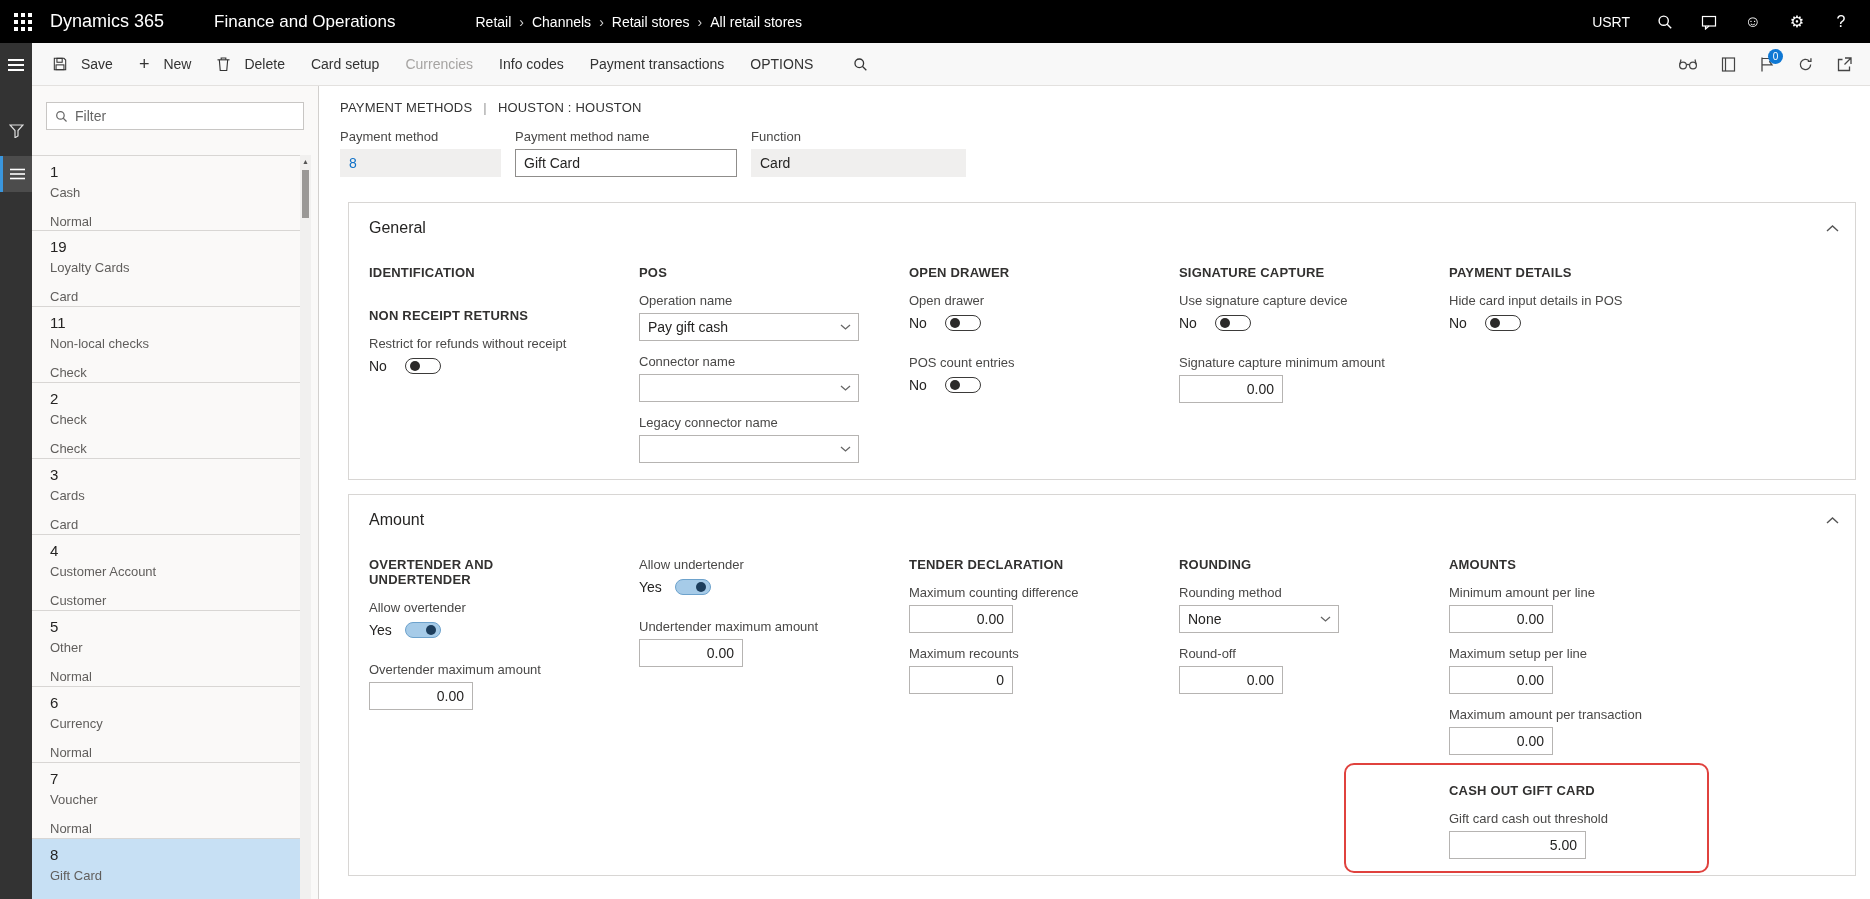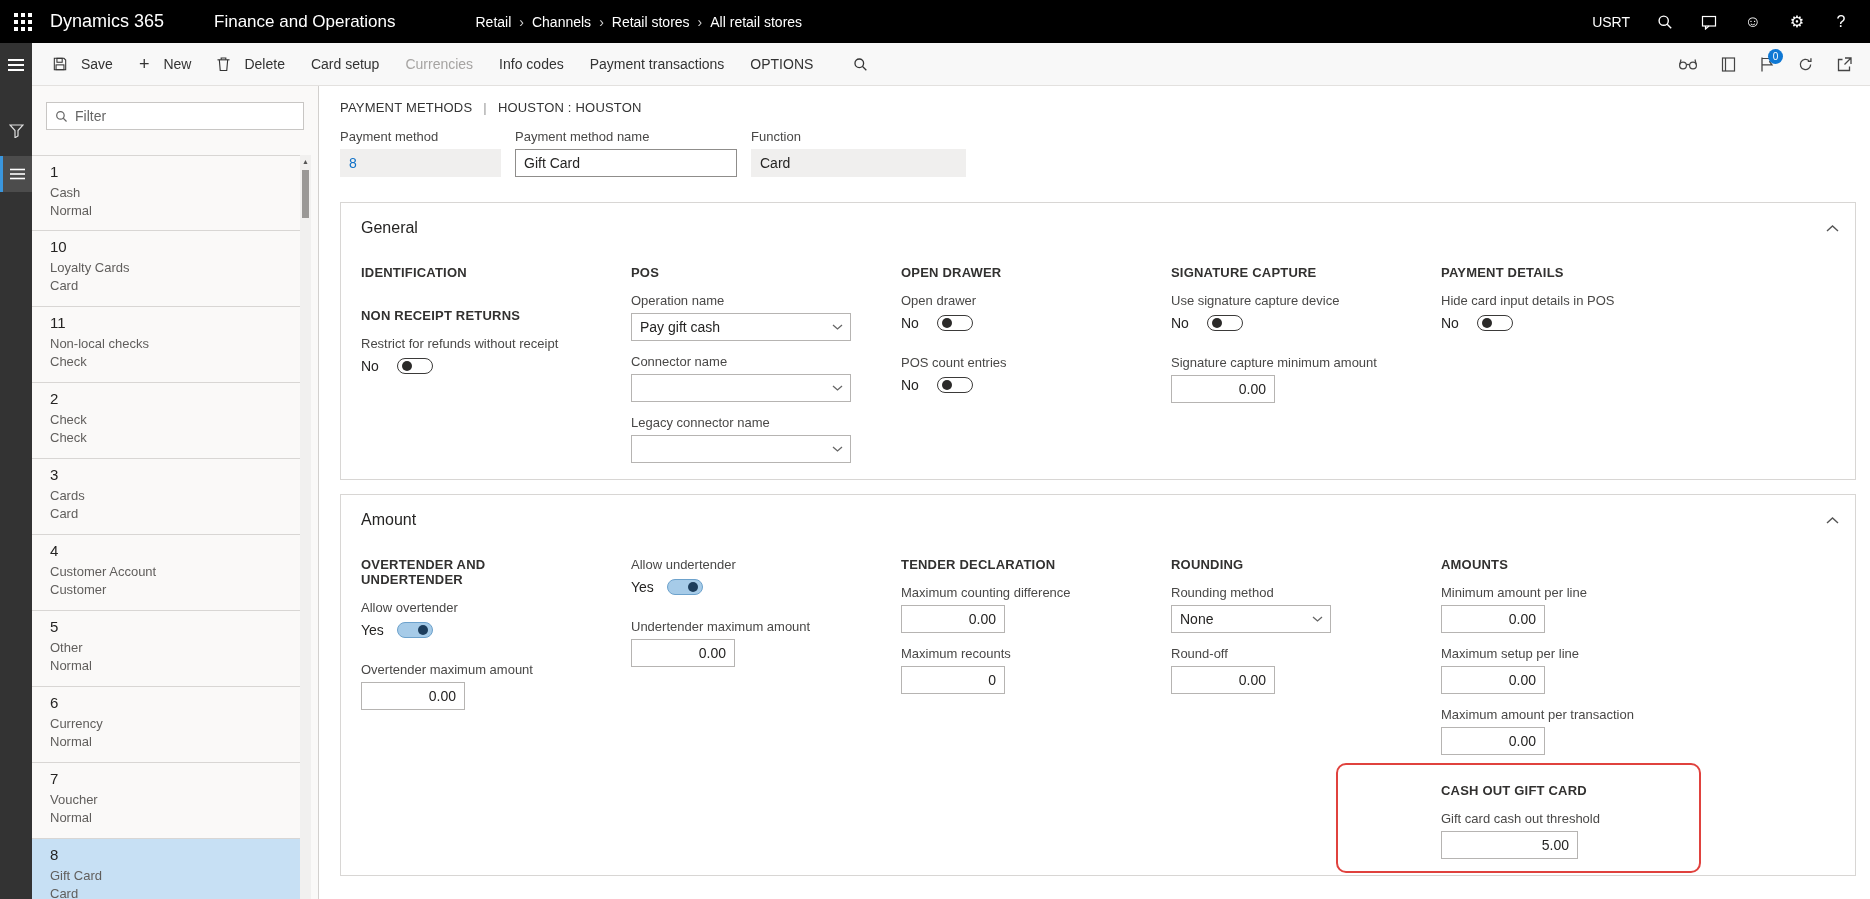--- a/index.html
+++ b/index.html
@@ -47,39 +47,39 @@
   .listpanel { width:287px; flex:0 0 287px; background:#faf9f8; border-right:1px solid #d2d0ce; position:relative; overflow:hidden; }
   .filterbox { margin:16px 0 0 14px; width:258px; height:28px; background:#fff; border:1px solid #c8c6c4; display:flex; align-items:center; padding:0 8px; gap:7px; }
   .filterbox input { border:none; outline:none; flex:1; font-size:14px; font-family:inherit; background:transparent; color:#333; }
   .filterbox input::placeholder { color:#666; }
   .items { margin-top:25px; width:270px; }
   .pm-item { height:76px; padding:7px 10px 0 18px; border-bottom:1px solid #d8d6d4; cursor:pointer; }
   .pm-item:first-child { border-top:1px solid #d8d6d4; }
   .pm-item.selected { background:#c7e0f4; }
   .pm-id { font-size:15px; color:#252423; }
   .pm-name { font-size:13px; color:#605e5c; margin-top:5px; }
-  .pm-func { font-size:13px; color:#605e5c; margin-top:3px; }
+  .pm-func { font-size:13px; color:#605e5c; margin-top:14px; }
   .vscroll { position:absolute; top:69px; bottom:0; right:7px; width:11px; background:#f1f0ef; }
   .vs-arrow { height:13px; font-size:7px; color:#555; text-align:center; line-height:13px; cursor:pointer; }
   .vs-thumb { margin:2px 2px 0; height:48px; background:#9a9896; cursor:pointer; }
 
   
   .main { flex:1; background:#fff; padding:14px 14px 0 21px; position:relative; overflow:hidden; min-width:0; }
   .pageheader { display:flex; align-items:center; gap:11px; font-size:13px; color:#333; letter-spacing:.2px; }
   .ph-sep { color:#999; }
   .head-fields { display:flex; gap:14px; margin-top:14px; }
   .hfield .lbl { margin-bottom:5px; }
   .lbl { font-size:13px; color:#494847; }
   .ro-box { height:28px; background:#f0efee; display:flex; align-items:center; padding:0 9px; font-size:14px; color:#252423; }
   .ro-box .link { color:#1071c7; cursor:pointer; }
   input.txt { height:28px; border:1px solid #8f8d8b; padding:0 8px; font-size:14px; width:100%; font-family:inherit; color:#252423; background:#fff; }
   .w161 { width:161px; } .w222 { width:222px; } .w215 { width:215px; }
 
   
-  .card { margin-top:25px; border:1px solid #d8d6d4; background:#fff; }
+  .card { margin-left:8px; margin-top:25px; border:1px solid #d8d6d4; background:#fff; }
   .card.amount { margin-top:14px; }
   .card-head { height:50px; display:flex; align-items:center; justify-content:space-between; padding:0 16px 0 20px; cursor:pointer; }
   .card-title { font-size:16px; color:#252423; }
   .card-body { padding:0 20px 16px; display:grid; grid-template-columns:repeat(5,220px); column-gap:50px; align-items:start; }
   .gtitle { font-size:13px; font-weight:bold; color:#323130; margin-top:12px; letter-spacing:.2px; }
   .gtitle.mt28 { margin-top:28px; }
   .fld { margin-top:13px; }
   .fld.mt22 { margin-top:22px; }
   .fld .lbl { margin-bottom:5px; }
 
@@ -267,21 +267,21 @@
             </svg>
           <input placeholder="Filter" style="">
         </div>
         <div class="items">
           <div class="pm-item">
             <div class="pm-id">1</div>
             <div class="pm-name">Cash</div>
             <div class="pm-func">Normal</div>
           </div>
           <div class="pm-item">
-            <div class="pm-id">10</div>
+            <div class="pm-id">19</div>
             <div class="pm-name">Loyalty Cards</div>
             <div class="pm-func">Card</div>
           </div>
           <div class="pm-item">
             <div class="pm-id">11</div>
             <div class="pm-name">Non-local checks</div>
             <div class="pm-func">Check</div>
           </div>
           <div class="pm-item">
             <div class="pm-id">2</div>

